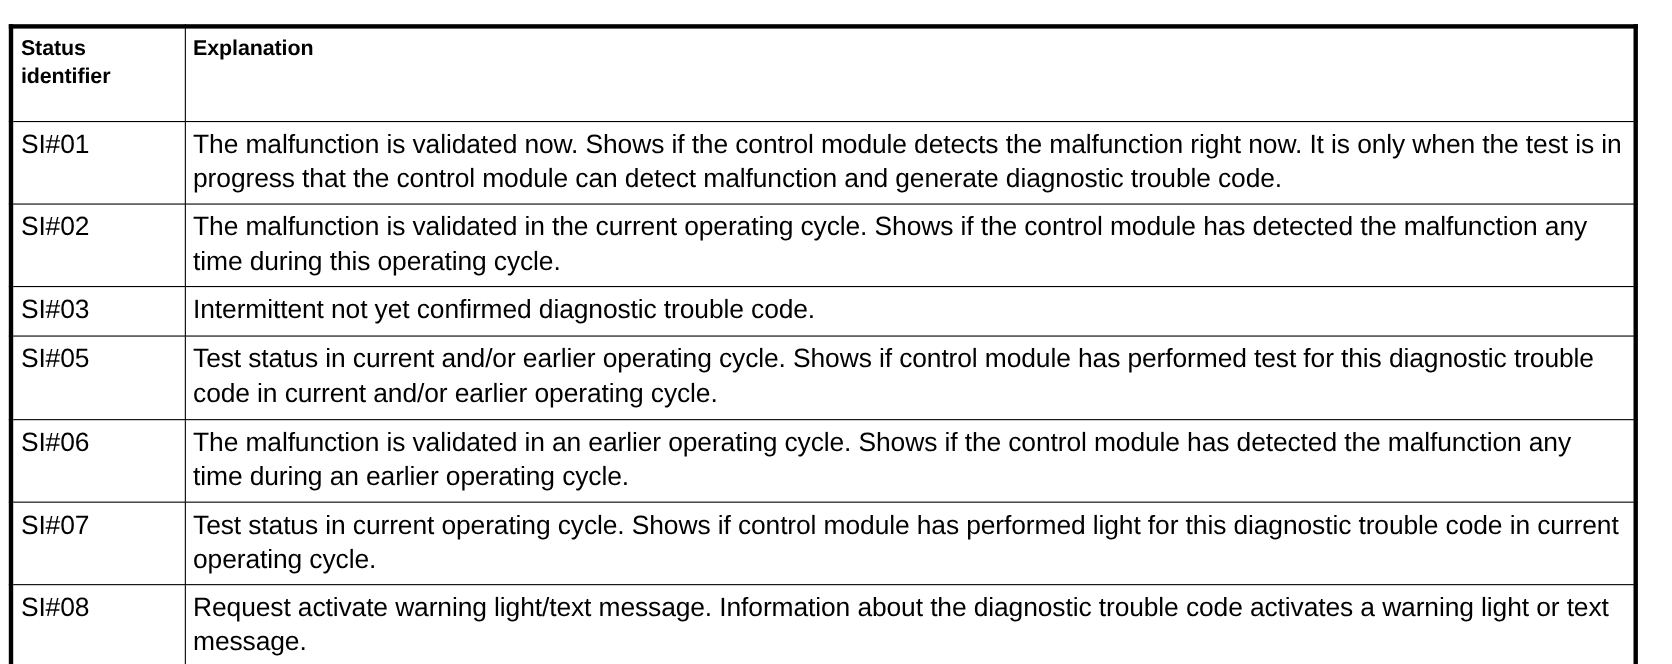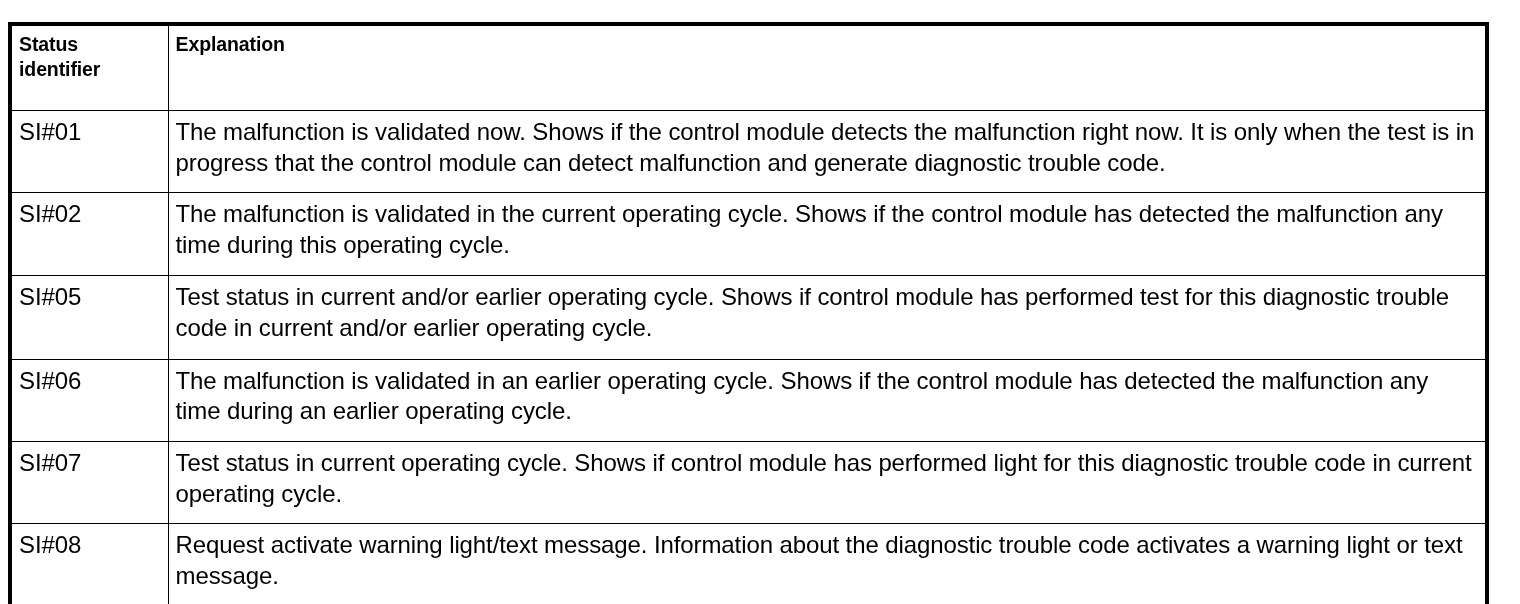--- a/index.html
+++ b/index.html
@@ -89,20 +89,24 @@
     </thead>
     <tbody>
       <tr class="row-si01">
         <td class="cell-id">SI#01</td>
         <td class="cell-exp">The malfunction is validated now. Shows if the control module detects the malfunction right now. It is only when the test is in progress that the control module can detect malfunction and generate diagnostic trouble code.</td>
       </tr>
       <tr class="row-si02">
         <td class="cell-id">SI#02</td>
         <td class="cell-exp">The malfunction is validated in the current operating cycle. Shows if the control module has detected the malfunction any time during this operating cycle.</td>
       </tr>
+      <tr class="row-si03">
+        <td class="cell-id">SI#03</td>
+        <td class="cell-exp">Intermittent not yet confirmed diagnostic trouble code.</td>
+      </tr>
       <tr class="row-si05">
         <td class="cell-id">SI#05</td>
         <td class="cell-exp">Test status in current and/or earlier operating cycle. Shows if control module has performed test for this diagnostic trouble code in current and/or earlier operating cycle.</td>
       </tr>
       <tr class="row-si06">
         <td class="cell-id">SI#06</td>
         <td class="cell-exp">The malfunction is validated in an earlier operating cycle. Shows if the control module has detected the malfunction any time during an earlier operating cycle.</td>
       </tr>
       <tr class="row-si07">
         <td class="cell-id">SI#07</td>

